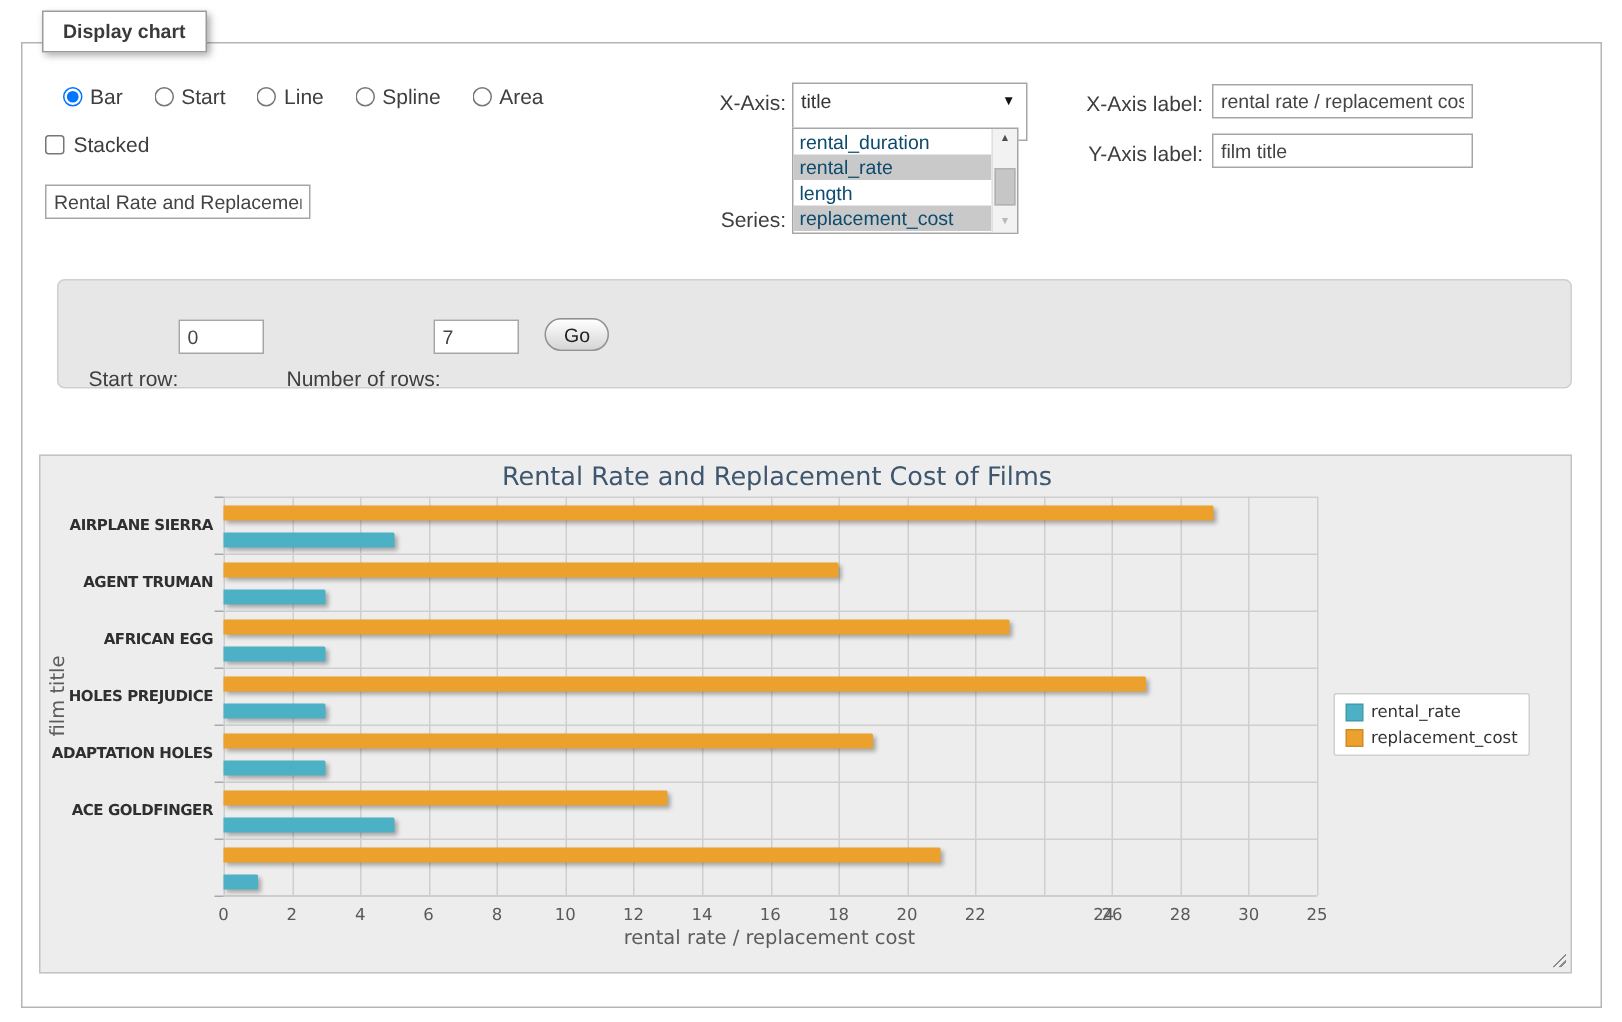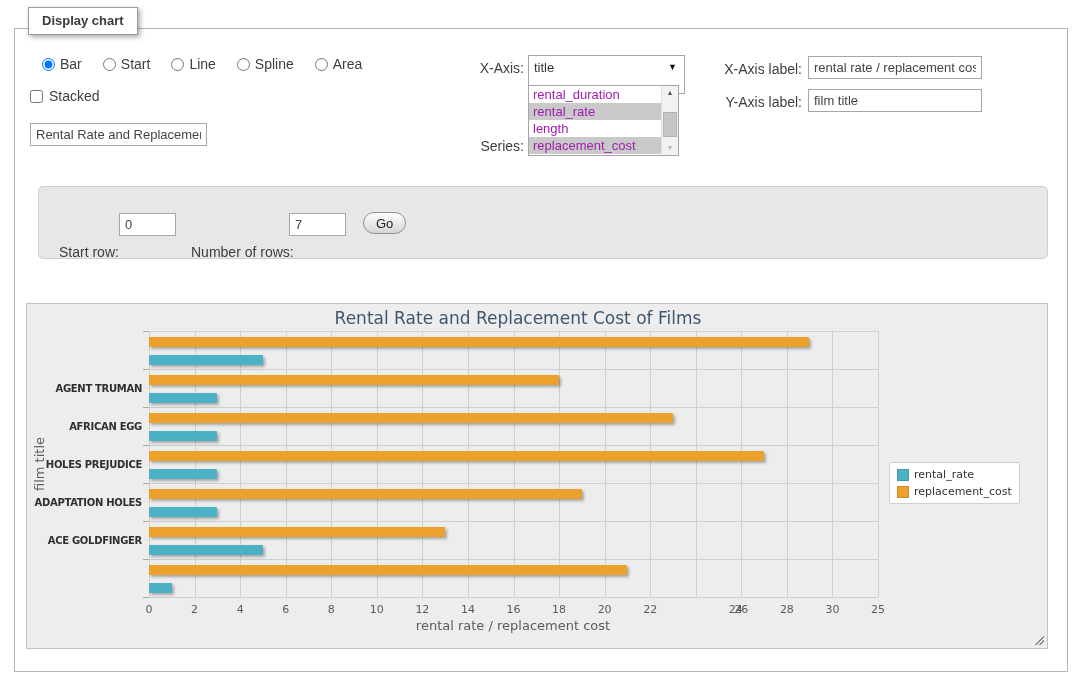--- a/index.html
+++ b/index.html
@@ -16,21 +16,21 @@
   .opt-row input{margin:0 5px 0 0;}
   .stk-row{position:absolute;left:30px;top:88px;display:flex;align-items:center;font-size:14px;color:#3e3e3e;}
   .stk-row input{margin:0 6px 0 0;}
   input.txt{border:1px solid #a6a6a6;font-size:13px;color:#444;padding:2px 5px;box-sizing:border-box;background:#fff;font-family:"Liberation Sans",sans-serif;height:23px;}
   .rlabel{position:absolute;width:84px;text-align:right;font-size:14px;color:#3e3e3e;}
   .fselect{position:absolute;left:528px;top:55px;width:157px;height:39px;border:1px solid #a6a6a6;background:#fff;
     box-sizing:border-box;font-size:13px;color:#333;line-height:23px;padding-left:5px;cursor:default;}
   .fselect .arrow{position:absolute;right:7px;top:0;line-height:23px;font-size:9px;color:#111;}
   .listbox{position:absolute;left:528px;top:85px;width:151px;height:71px;border:1px solid #a6a6a6;background:#fff;box-sizing:border-box;overflow:hidden;}
   .listbox .rows{position:absolute;left:0;top:0;right:17px;bottom:0;}
-  .listbox .row{height:17px;line-height:17px;font-size:13px;color:#a21caf;padding-left:4px;white-space:nowrap;}
+  .listbox .row{height:17px;line-height:17px;font-size:13px;color:#0c4a6e;padding-left:4px;white-space:nowrap;}
   .listbox .row.sel{background:#c9c9c9;}
   .sbar{position:absolute;right:0;top:0;bottom:0;width:16px;background:#f2f2f2;border-left:1px solid #e0e0e0;}
   .sbar .up,.sbar .dn{position:absolute;left:0;right:0;height:14px;text-align:center;font-size:7px;line-height:14px;}
   .sbar .up{top:0;color:#4f4f4f;}
   .sbar .dn{bottom:0;color:#b9b9b9;}
   .sbar .thumb{position:absolute;left:1px;right:1px;top:26px;height:25px;background:#c6c6c6;border:1px solid #b2b2b2;box-sizing:border-box;}
   
   .panel{position:absolute;left:38px;top:186px;width:1010px;height:73px;background:#e7e7e7;border:1px solid #cfcfcf;border-radius:5px;box-sizing:border-box;}
   .panel .lbl{position:absolute;margin-top:26px;}
   .gobtn{position:absolute;left:324px;top:25px;height:22px;padding:0 12px;border:1px solid #919191;border-radius:13px;
@@ -202,18 +202,19 @@
     <div class="xlab" style="left: 440.938px;">14</div>
     <div class="xlab" style="left: 486.5px;">16</div>
     <div class="xlab" style="left: 532.062px;">18</div>
     <div class="xlab" style="left: 577.625px;">20</div>
     <div class="xlab" style="left: 623.188px;">22</div>
     <div class="xlab" style="left: 668.75px; margin-left: 40px;">24</div>
     <div class="xlab" style="left: 714.312px;">26</div>
     <div class="xlab" style="left: 759.875px;">28</div>
     <div class="xlab" style="left: 805.438px;">30</div>
     <div class="xlab" style="left: 851px;">25</div>
+    <div class="catlab" style="top: 27px;">AIRPLANE SIERRA</div>
     <div class="catlab" style="top: 65px;">AGENT TRUMAN</div>
     <div class="catlab" style="top: 103px;">AFRICAN EGG</div>
     <div class="catlab" style="top: 141px;">HOLES PREJUDICE</div>
     <div class="catlab" style="top: 179px;">ADAPTATION HOLES</div>
     <div class="catlab" style="top: 217px;">ACE GOLDFINGER</div>
   </div>
 
 </body></html>

